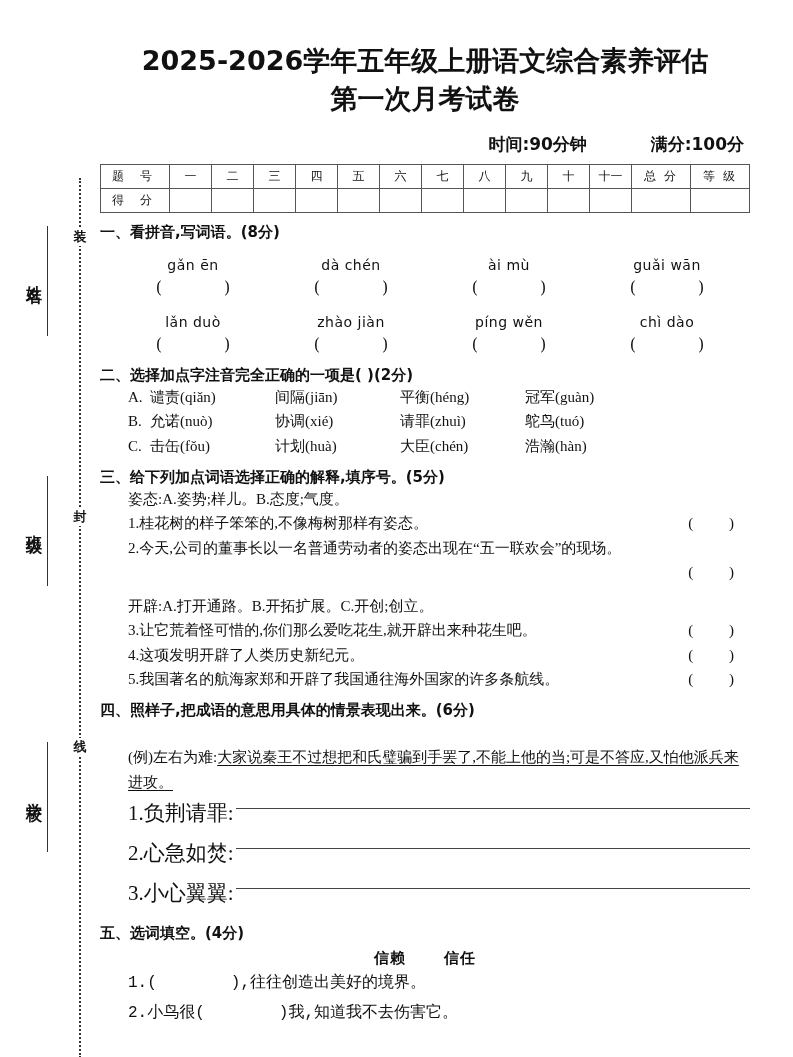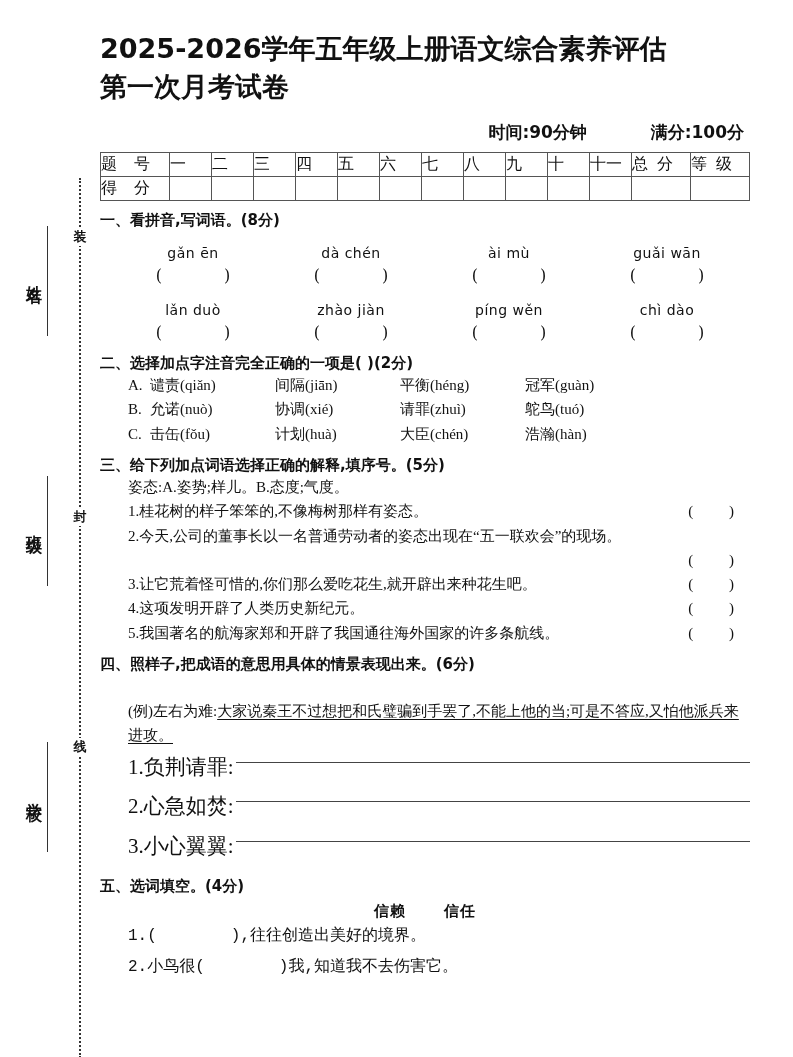--- a/index.html
+++ b/index.html
@@ -75,21 +75,21 @@
   .vf-school .vrule { top: -48px; height: 110px; }
 
   
   .sheet {
     position: absolute;
     left: 100px;
     top: 0;
     width: 650px;
   }
 
-  .title-block { text-align: left; padding-top: 30px; }
+  .title-block { text-align: center; padding-top: 42px; }
   .title-line {
     font-family: "DejaVu Sans", sans-serif;
     font-weight: bold;
     font-size: 27px;
     line-height: 1.42;
     letter-spacing: 0px;
     white-space: nowrap;
   }
   .title-line.l2 { font-size: 27px; }
 
@@ -107,21 +107,22 @@
   
   table.score {
     margin-top: 8px;
     border-collapse: collapse;
     width: 650px;
     table-layout: fixed;
   }
   table.score td {
     border: 1px solid #555;
     height: 23px;
-    font-size: 16px;
+    text-align: center;
+    font-size: 12px;
     font-family: "DejaVu Sans", sans-serif;
     padding: 0;
   }
   table.score td.hd { letter-spacing: 3px; }
   table.score td.first { width: 68px; letter-spacing: 6px; }
   table.score td.wide { width: 58px; letter-spacing: 2px; }
 
   
   .sec-head {
     font-family: "DejaVu Sans", sans-serif;
@@ -376,20 +377,21 @@
   <div class="q-line">
     <span class="txt">1.桂花树的样子笨笨的,不像梅树那样有姿态。</span>
     <span class="paren">(    )</span>
   </div>
 
   <div class="q-line">
     <span class="txt">2.今天,公司的董事长以一名普通劳动者的姿态出现在“五一联欢会”的现场。</span>
   </div>
   <div class="paren-only">(    )</div>
 
+  <div class="defn" style="margin-top:10px">开辟:A.打开通路。B.开拓扩展。C.开创;创立。</div>
 
   <div class="q-line">
     <span class="txt">3.让它荒着怪可惜的,你们那么爱吃花生,就开辟出来种花生吧。</span>
     <span class="paren">(    )</span>
   </div>
   <div class="q-line">
     <span class="txt">4.这项发明开辟了人类历史新纪元。</span>
     <span class="paren">(    )</span>
   </div>
   <div class="q-line">

